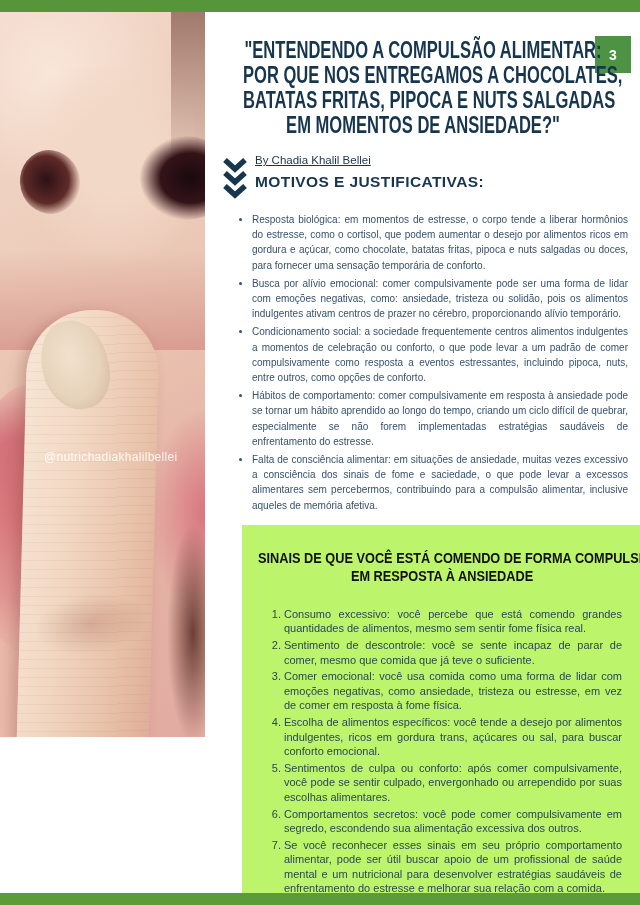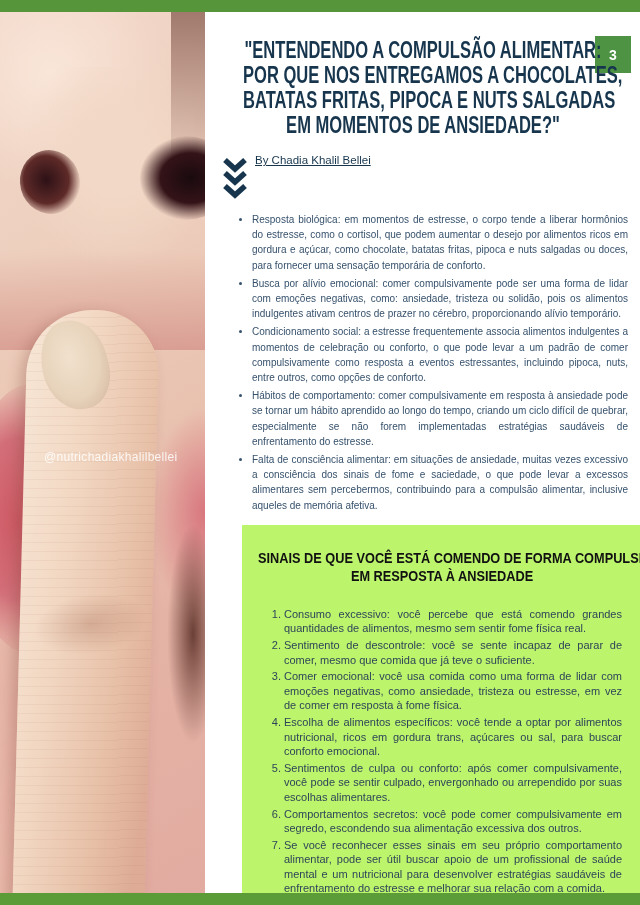--- a/index.html
+++ b/index.html
@@ -16,21 +16,21 @@
     position:absolute; left:0; top:0; width:640px; height:12px;
     background:var(--top-bar, #569539);
   }
   .bottom-bar {
     position:absolute; left:0; bottom:0; width:640px; height:12px;
     background:var(--bottom-bar, #5C9C38);
   }
 
   
   .photo {
-    position:absolute; left:0; top:12px; width:205px; height:881px; overflow:hidden;
+    position:absolute; left:0; top:12px; width:205px; height:725px; overflow:hidden;
     background:linear-gradient(150deg,#f2d7c9 0%,#eed0bf 25%,#e9c2b0 50%,#e5b3a6 70%,#e2aba1 100%);
   }
   .photo > div { position:absolute; }
   .cheek-light { left:-30px; top:-20px; width:200px; height:200px;
     background:radial-gradient(ellipse at 40% 40%, rgba(250,232,219,.9) 0%, rgba(250,232,219,0) 70%); }
   .nose-highlight { left:20px; top:55px; width:175px; height:200px;
     background:radial-gradient(ellipse at 55% 45%, #f2d8c6 25%, rgba(242,216,198,0) 72%); }
   .edge-shadow-top { right:-8px; top:0; width:42px; height:170px;
     background:linear-gradient(to bottom, rgba(96,47,38,.55), rgba(96,47,38,0)); }
   .nostril-left { left:20px; top:138px; width:60px; height:64px; border-radius:50%;
@@ -157,40 +157,41 @@
       <span>EM MOMENTOS DE ANSIEDADE?"</span>
     </h1>
 
     <div class="byline-block">
       <svg class="chevrons-icon" width="24" height="44" viewBox="0 0 24 44" fill="none" xmlns="http://www.w3.org/2000/svg">
         <path d="M2 3 L12 12 L22 3" stroke="#17364E" stroke-width="5.5" fill="none"></path>
         <path d="M2 16 L12 25 L22 16" stroke="#17364E" stroke-width="5.5" fill="none"></path>
         <path d="M2 29 L12 38 L22 29" stroke="#17364E" stroke-width="5.5" fill="none"></path>
       </svg>
       <p class="byline">By Chadia Khalil Bellei</p>
+      <h2 class="section-heading">MOTIVOS E JUSTIFICATIVAS:</h2>
     </div>
 
     <ul class="motives">
       <li>Resposta biológica: em momentos de estresse, o corpo tende a liberar hormônios do estresse, como o cortisol, que podem aumentar o desejo por alimentos ricos em gordura e açúcar, como chocolate, batatas fritas, pipoca e nuts salgadas ou doces, para fornecer uma sensação temporária de conforto.</li>
       <li>Busca por alívio emocional: comer compulsivamente pode ser uma forma de lidar com emoções negativas, como: ansiedade, tristeza ou solidão, pois os alimentos indulgentes ativam centros de prazer no cérebro, proporcionando alívio temporário.</li>
-      <li>Condicionamento social: a estresse frequentemente associa alimentos indulgentes a momentos de celebração ou conforto, o que pode levar a um padrão de comer compulsivamente como resposta a eventos estressantes, incluindo pipoca, nuts, entre outros, como opções de conforto.</li>
+      <li>Condicionamento social: a sociedade frequentemente centros alimentos indulgentes a momentos de celebração ou conforto, o que pode levar a um padrão de comer compulsivamente como resposta a eventos estressantes, incluindo pipoca, nuts, entre outros, como opções de conforto.</li>
       <li>Hábitos de comportamento: comer compulsivamente em resposta à ansiedade pode se tornar um hábito aprendido ao longo do tempo, criando um ciclo difícil de quebrar, especialmente se não forem implementadas estratégias saudáveis de enfrentamento do estresse.</li>
       <li>Falta de consciência alimentar: em situações de ansiedade, muitas vezes excessivo a consciência dos sinais de fome e saciedade, o que pode levar a excessos alimentares sem percebermos, contribuindo para a compulsão alimentar, inclusive aqueles de memória afetiva.</li>
     </ul>
 
     <section class="signs-box">
       <h3 class="signs-heading">
         <span>SINAIS DE QUE VOCÊ ESTÁ COMENDO DE FORMA COMPULSIVA</span>
         <span>EM RESPOSTA À ANSIEDADE</span>
       </h3>
       <ol class="signs-list">
         <li>Consumo excessivo: você percebe que está comendo grandes quantidades de alimentos, mesmo sem sentir fome física real.</li>
         <li>Sentimento de descontrole: você se sente incapaz de parar de comer, mesmo que comida que já teve o suficiente.</li>
         <li>Comer emocional: você usa comida como uma forma de lidar com emoções negativas, como ansiedade, tristeza ou estresse, em vez de comer em resposta à fome física.</li>
-        <li>Escolha de alimentos específicos: você tende a optar por alimentos nutricional, ricos em gordura trans, açúcares ou sal, para buscar conforto emocional.</li>
+        <li>Escolha de alimentos específicos: você tende a desejo por alimentos indulgentes, ricos em gordura trans, açúcares ou sal, para buscar conforto emocional.</li>
         <li>Sentimentos de culpa ou conforto: após comer compulsivamente, você pode se sentir culpado, envergonhado ou arrependido por suas escolhas alimentares.</li>
         <li>Comportamentos secretos: você pode comer compulsivamente em segredo, escondendo sua alimentação excessiva dos outros.</li>
         <li>Se você reconhecer esses sinais em seu próprio comportamento alimentar, pode ser útil buscar apoio de um profissional de saúde mental e um nutricional para desenvolver estratégias saudáveis de enfrentamento do estresse e melhorar sua relação com a comida.</li>
       </ol>
     </section>
 
   </div>
 
   <div class="bottom-bar"></div>
 

